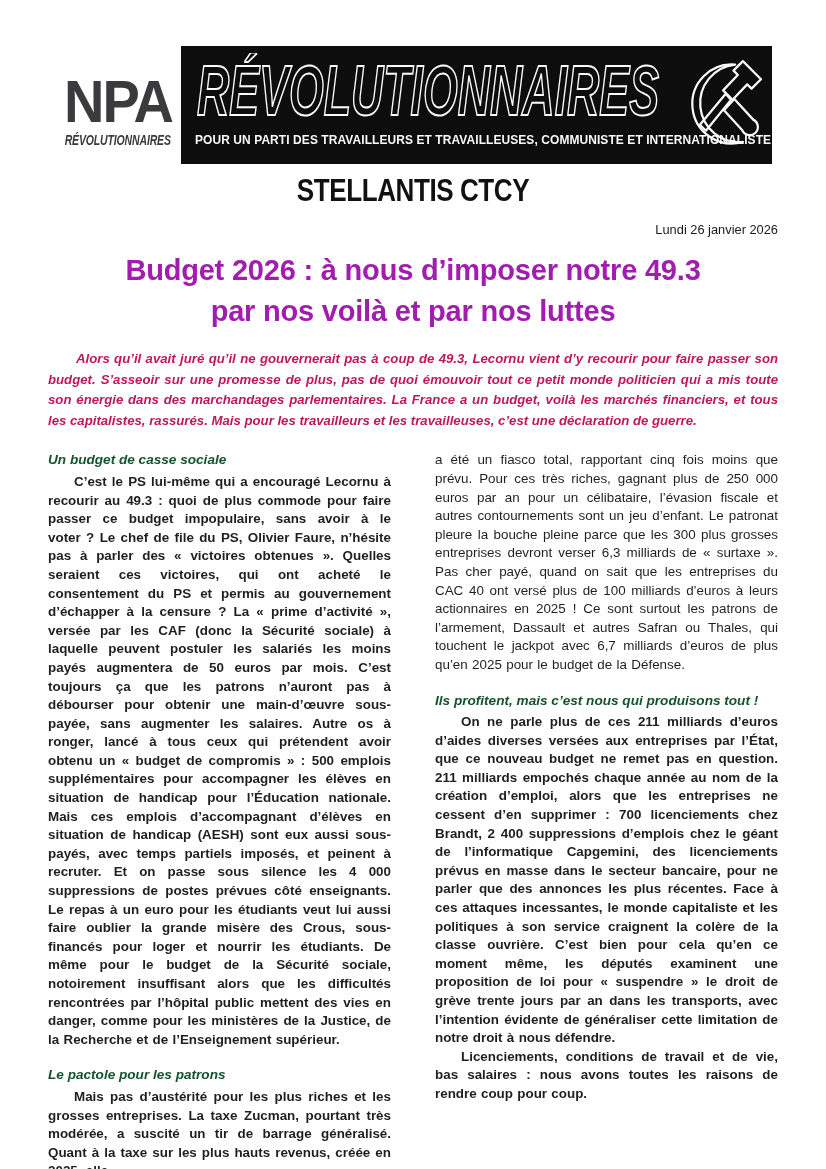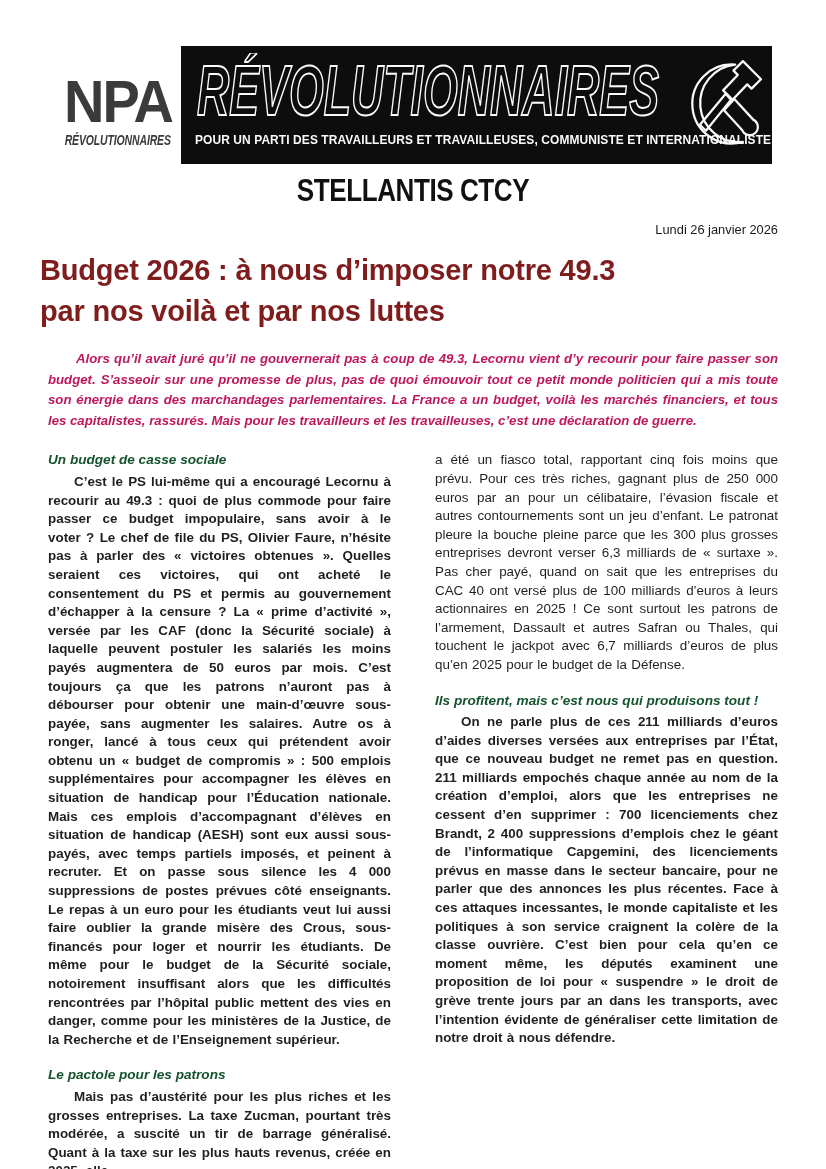--- a/index.html
+++ b/index.html
@@ -90,24 +90,24 @@
   .date-line {
     margin: 13px 48px 0 0;
     text-align: right;
     font-size: 13.5px;
     color: #1a1a1a;
     transform: scaleX(0.95);
     transform-origin: right center;
   }
   .headline {
     margin: 13px 40px 0;
-    text-align: left;
+    text-align: center;
     font-size: 29px;
     font-weight: bold;
-    color: #7f1d1d;
+    color: #a21caf;
     line-height: 41px;
     letter-spacing: -0.2px;
   }
   .headline .hl-line { display: block; }
 
   
   .intro {
     margin: 17px 48px 0;
     font-size: 13.2px;
     font-weight: bold;
@@ -203,20 +203,21 @@
     <div class="col" id="col-left">
         <h3 class="col-heading">Un budget de casse sociale</h3>
         <p class="body-para indent">C’est le PS lui-même qui a encouragé Lecornu à recourir au 49.3&nbsp;: quoi de plus commode pour faire passer ce budget impopulaire, sans avoir à le voter&nbsp;? Le chef de file du PS, Olivier Faure, n’hésite pas à parler des «&nbsp;victoires obtenues&nbsp;». Quelles seraient ces victoires, qui ont acheté le consentement du PS et permis au gouvernement d’échapper à la censure&nbsp;? La «&nbsp;prime d’activité&nbsp;», versée par les CAF (donc la Sécurité sociale) à laquelle peuvent postuler les salariés les moins payés augmentera de 50 euros par mois. C’est toujours ça que les patrons n’auront pas à débourser pour obtenir une main-d’œuvre sous-payée, sans augmenter les salaires. Autre os à ronger, lancé à tous ceux qui prétendent avoir obtenu un «&nbsp;budget de compromis&nbsp;»&nbsp;: 500 emplois supplémentaires pour accompagner les élèves en situation de handicap pour l’Éducation nationale. Mais ces emplois d’accompagnant d’élèves en situation de handicap (AESH) sont eux aussi sous-payés, avec temps partiels imposés, et peinent à recruter. Et on passe sous silence les 4&nbsp;000 suppressions de postes prévues côté enseignants. Le repas à un euro pour les étudiants veut lui aussi faire oublier la grande misère des Crous, sous-financés pour loger et nourrir les étudiants. De même pour le budget de la Sécurité sociale, notoirement insuffisant alors que les difficultés rencontrées par l’hôpital public mettent des vies en danger, comme pour les ministères de la Justice, de la Recherche et de l’Enseignement supérieur.</p>
         <h3 class="col-heading">Le pactole pour les patrons</h3>
         <p class="body-para indent">Mais pas d’austérité pour les plus riches et les grosses entreprises. La taxe Zucman, pourtant très modérée, a suscité un tir de barrage généralisé. Quant à la taxe sur les plus hauts revenus, créée en 2025, elle</p>
       </div>
     <div class="col" id="col-right">
         <p class="body-para">a été un fiasco total, rapportant cinq fois moins que prévu. Pour ces très riches, gagnant plus de 250&nbsp;000 euros par an pour un célibataire, l’évasion fiscale et autres contournements sont un jeu d’enfant. Le patronat pleure la bouche pleine parce que les 300 plus grosses entreprises devront verser 6,3 milliards de «&nbsp;surtaxe&nbsp;». Pas cher payé, quand on sait que les entreprises du CAC 40 ont versé plus de 100 milliards d’euros à leurs actionnaires en 2025&nbsp;! Ce sont surtout les patrons de l’armement, Dassault et autres Safran ou Thales, qui touchent le jackpot avec 6,7 milliards d’euros de plus qu’en 2025 pour le budget de la Défense.</p>
         <h3 class="col-heading">Ils profitent, mais c’est nous qui produisons tout&nbsp;!</h3>
         <p class="body-para indent">On ne parle plus de ces 211 milliards d’euros d’aides diverses versées aux entreprises par l’État, que ce nouveau budget ne remet pas en question. 211 milliards empochés chaque année au nom de la création d’emploi, alors que les entreprises ne cessent d’en supprimer&nbsp;: 700 licenciements chez Brandt, 2&nbsp;400 suppressions d’emplois chez le géant de l’informatique Capgemini, des licenciements prévus en masse dans le secteur bancaire, pour ne parler que des annonces les plus récentes. Face à ces attaques incessantes, le monde capitaliste et les politiques à son service craignent la colère de la classe ouvrière. C’est bien pour cela qu’en ce moment même, les députés examinent une proposition de loi pour «&nbsp;suspendre&nbsp;» le droit de grève trente jours par an dans les transports, avec l’intention évidente de généraliser cette limitation de notre droit à nous défendre.</p>
+        <p class="body-para indent">Licenciements, conditions de travail et de vie, bas salaires&nbsp;: nous avons toutes les raisons de rendre coup pour coup.</p>
       </div>
   </div>
 
   <footer class="footer">
     <div class="footer-note">Ce bulletin est le tien, fais-le circuler. Tu peux nous aider en l’informant&nbsp;: prends contact avec nos militants.</div>
     <div class="footer-url">https://npa-revolutionnaires.org/</div>
     <div class="footer-bar"></div>
   </footer>
 
 </div>

